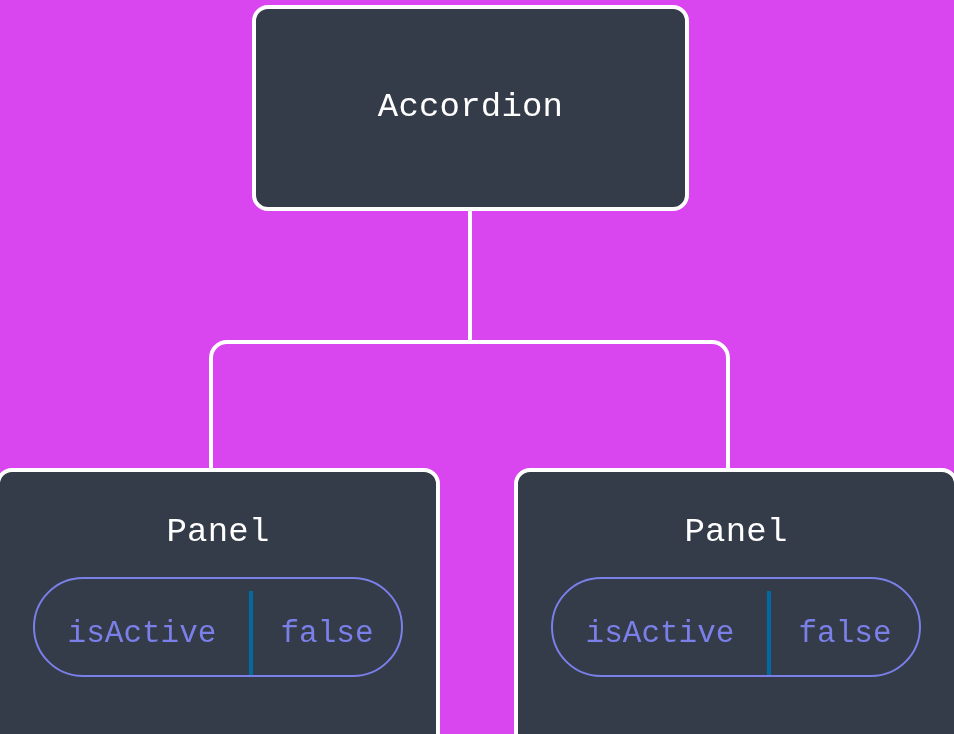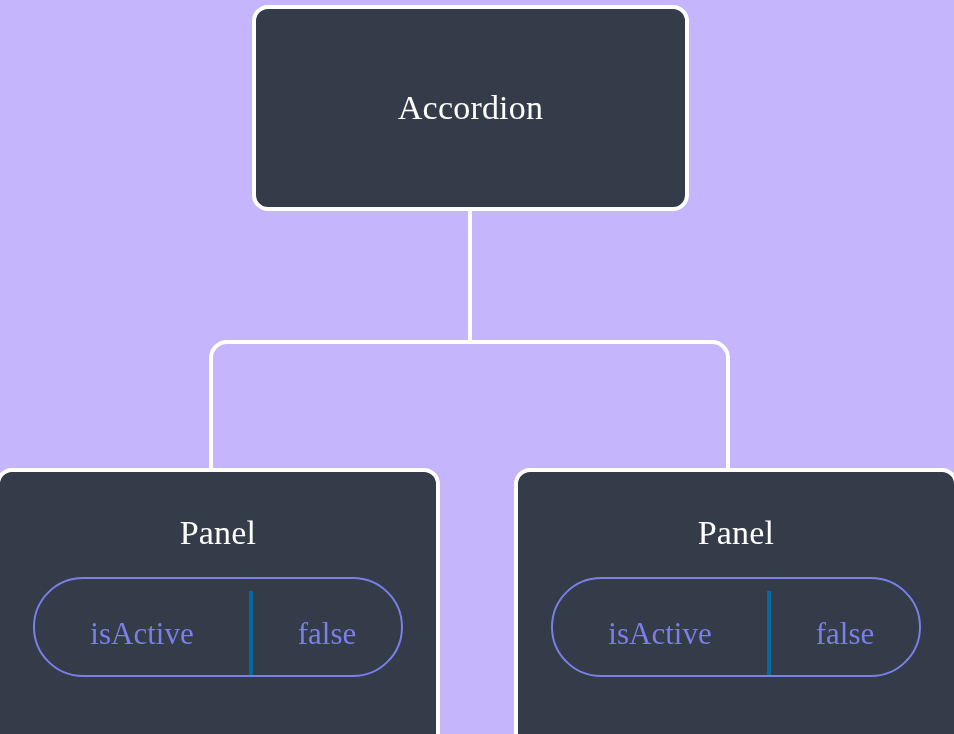--- a/index.html
+++ b/index.html
@@ -5,22 +5,22 @@
   html, body {
     margin: 0;
     padding: 0;
     background: #4c666f;
   }
   #canvas {
     position: relative;
     width: 954px;
     height: 734px;
     overflow: hidden;
-    background: #c4b5fd;
-    font-family: Liberation Serif, serif;
+    background: #d946ef;
+    font-family: Liberation Mono, monospace;
   }
 
   
   #connectors {
     position: absolute;
     left: 0; top: 0;
     width: 954px;
     height: 734px;
     pointer-events: none;
   }

